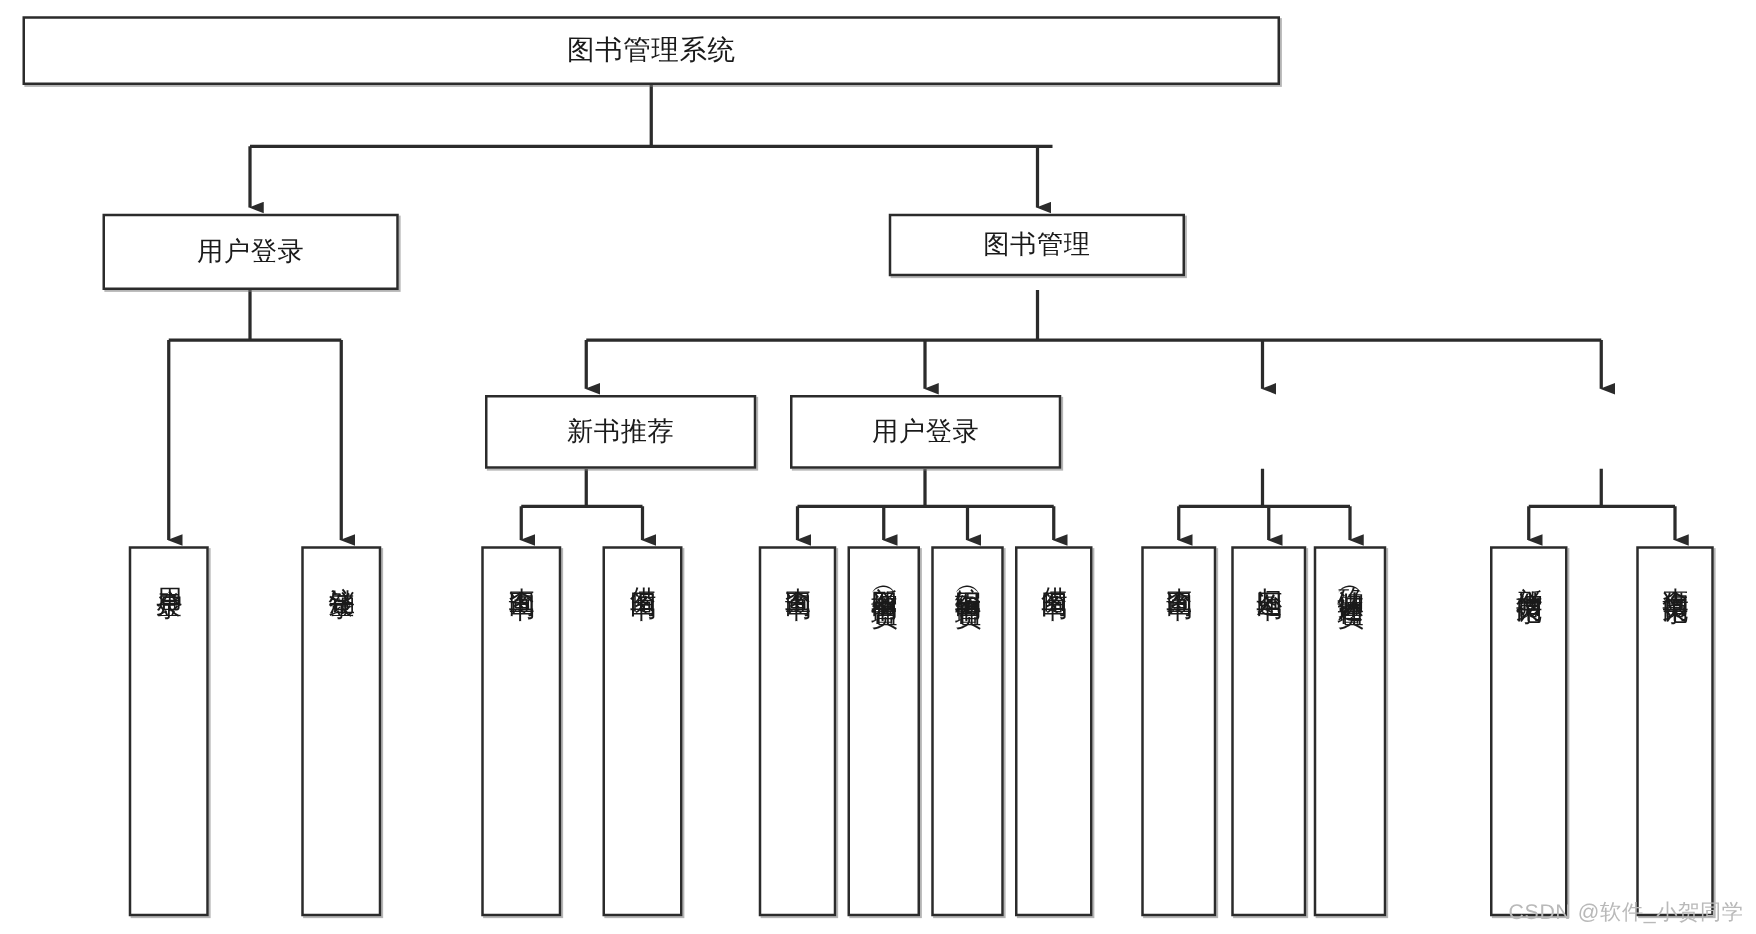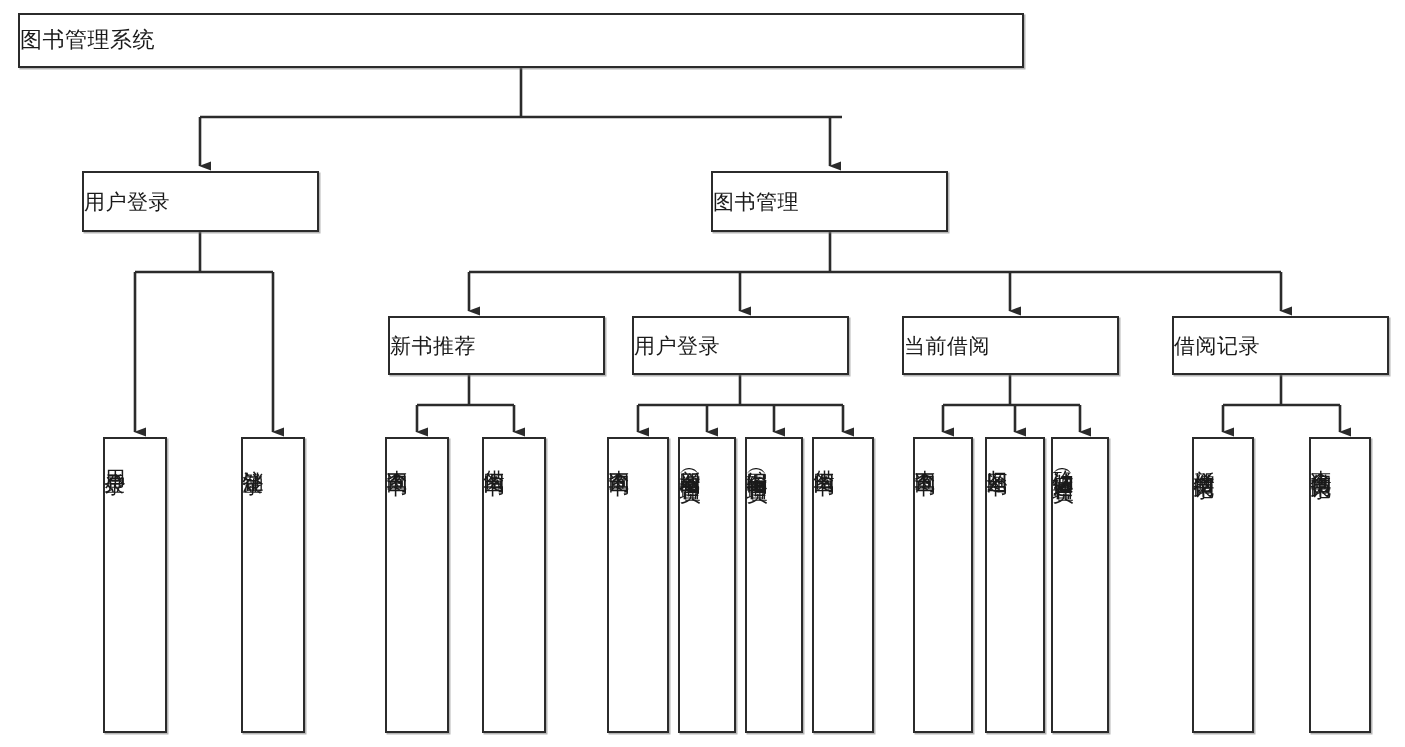--- a/index.html
+++ b/index.html
@@ -25,20 +25,21 @@
     height: 747px;
     pointer-events: none;
   }
   .node {
     position: absolute;
     box-sizing: border-box;
     background: #ffffff;
     border: 2px solid #2b2b2b;
     display: flex;
     align-items: center;
+    justify-content: center;
     color: #1a1a1a;
     box-shadow: 1.5px 1.5px 0 rgba(120,120,120,0.55);
   }
   .node .label {
     line-height: 1.12;
     text-align: center;
     white-space: pre;
   }
   .node.horiz .label {
     font-size: 21px;
@@ -121,35 +122,29 @@
     </g>
   </svg>
 
   <div class="node horiz root" style="left:18px; top:13px; width:1006px; height:55px;">
     <span class="label">图书管理系统</span>
   </div>
 
   <div class="node horiz" style="left:82px; top:171px; width:237px; height:61px;">
     <span class="label">用户登录</span>
   </div>
-  <div class="node horiz" style="left:711px; top:171px; width:237px; height:61px;">
+  <div class="node horiz" style="left:711px; top:171px; width:237px; height:50px;">
     <span class="label">图书管理</span>
   </div>
 
   <div class="node horiz" style="left:361px; top:316px; width:217px; height:59px;margin-left:27px;">
     <span class="label">新书推荐</span>
   </div>
   <div class="node horiz" style="left:632px; top:316px; width:217px; height:59px;">
     <span class="label">用户登录</span>
-  </div>
-  <div class="node horiz" style="left:902px; top:316px; width:217px; height:59px;">
-    <span class="label">当前借阅</span>
-  </div>
-  <div class="node horiz" style="left:1172px; top:316px; width:217px; height:59px;">
-    <span class="label">借阅记录</span>
   </div>
 
   <div class="node vert" style="left:103px; top:437px; width:64px; height:296px;">
     <span class="label">用户登录</span>
   </div>
   <div class="node vert" style="left:241px; top:437px; width:64px; height:296px;">
     <span class="label">注销登录</span>
   </div>
   <div class="node vert" style="left:385px; top:437px; width:64px; height:296px;">
     <span class="label">查询图书</span>
@@ -178,14 +173,15 @@
   <div class="node vert" style="left:1051px; top:437px; width:58px; height:296px;">
     <span class="label">确认归还（管理员）</span>
   </div>
   <div class="node vert" style="left:1192px; top:437px; width:62px; height:296px;">
     <span class="label">新增借阅记录</span>
   </div>
   <div class="node vert" style="left:1309px; top:437px; width:62px; height:296px;">
     <span class="label">查询借阅记录</span>
   </div>
 
+  <div class="watermark">CSDN @软件_小贺同学</div>
 
 </div>
 
 </body></html>

